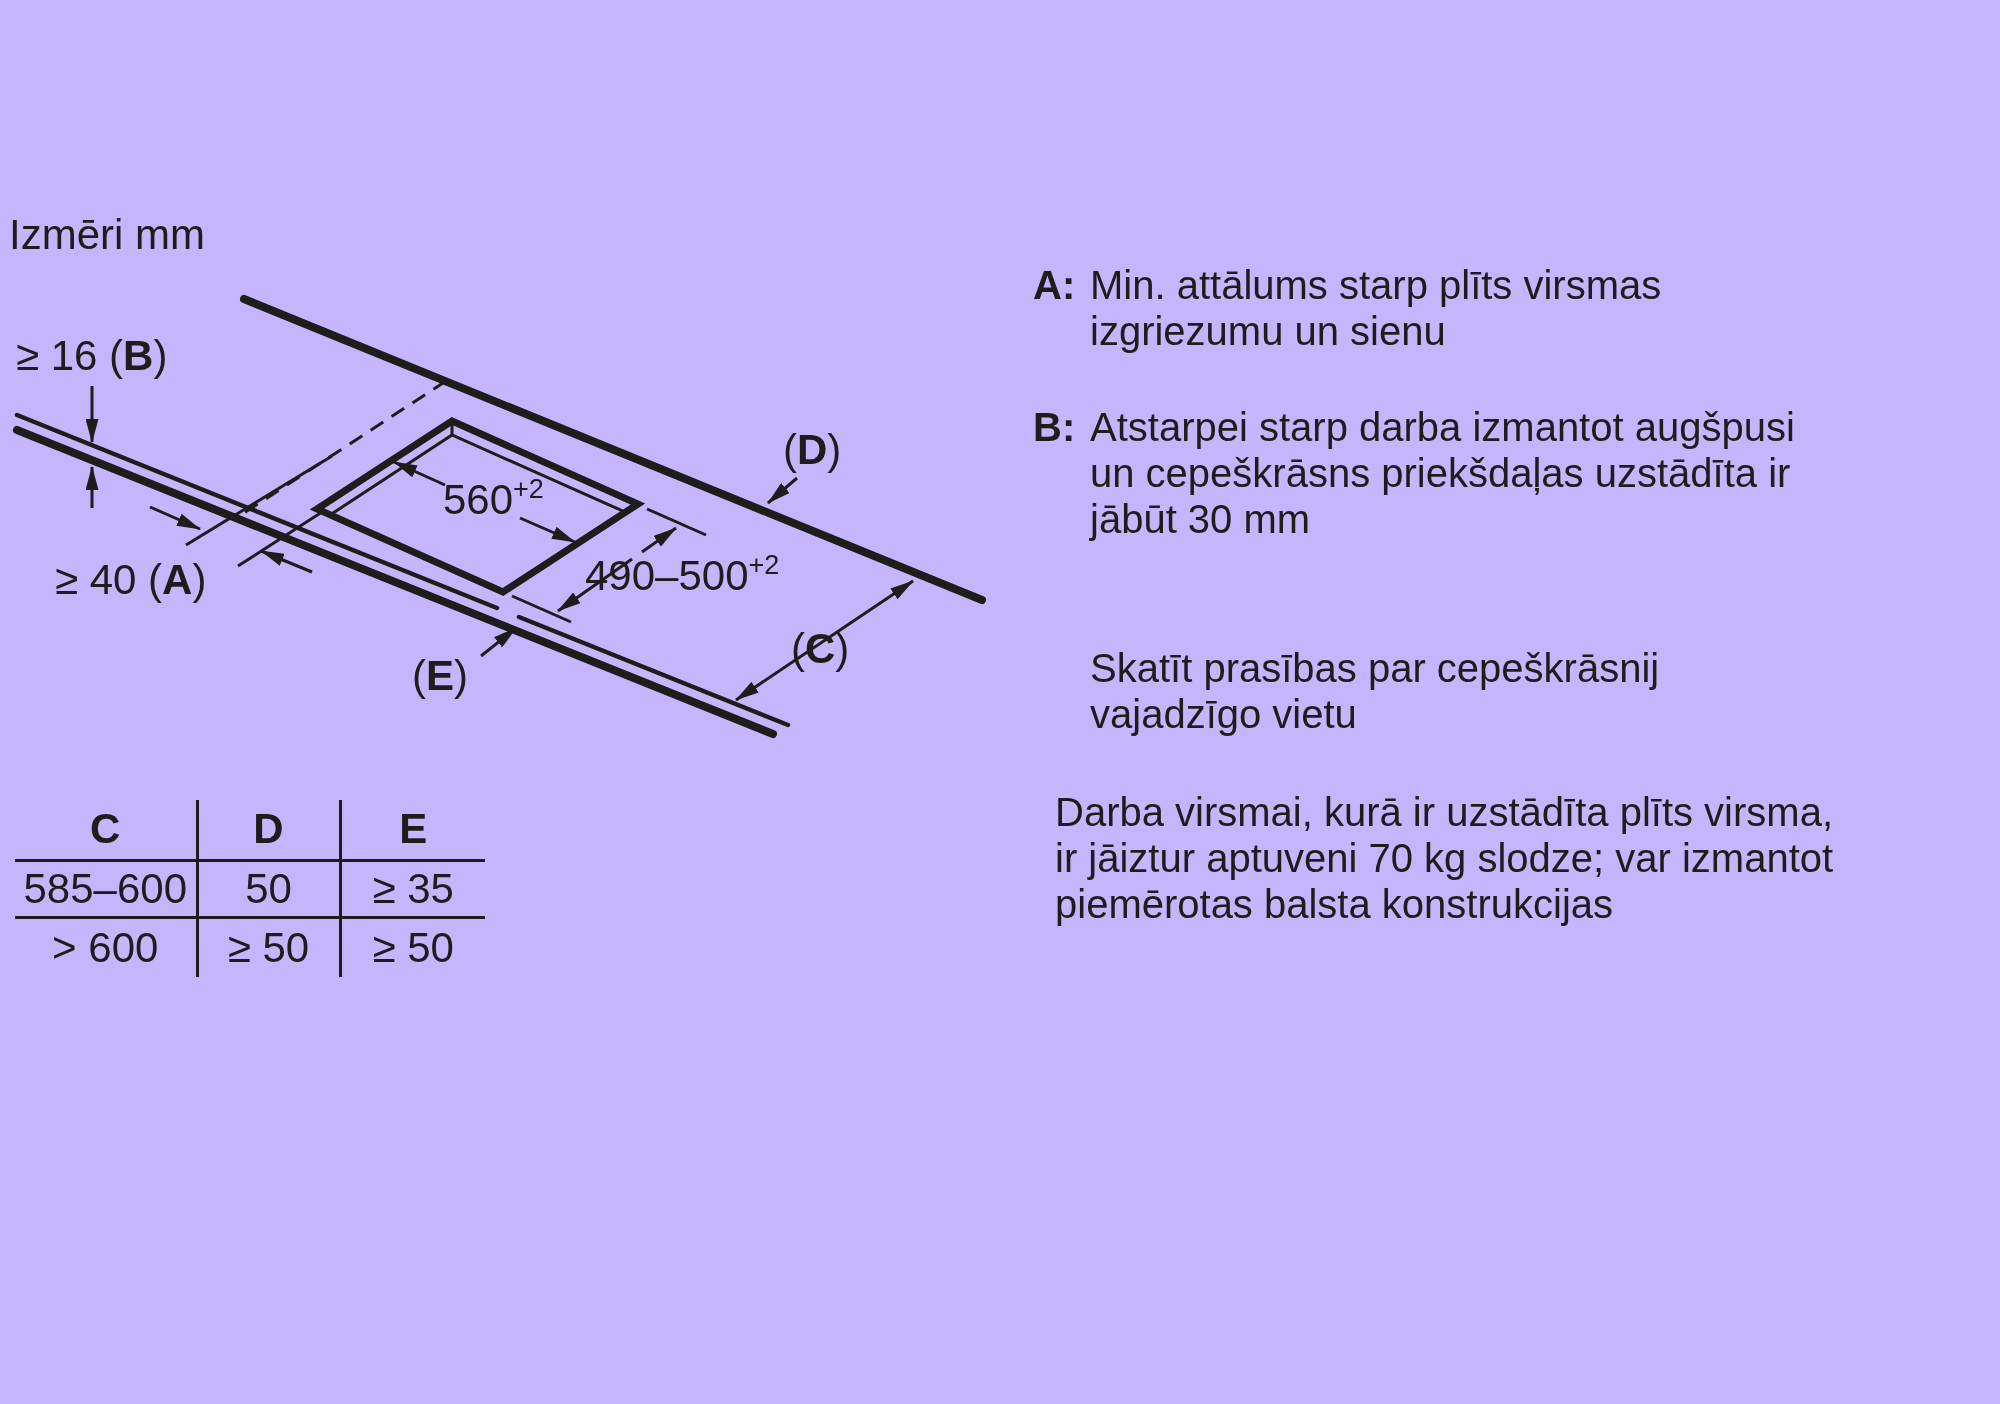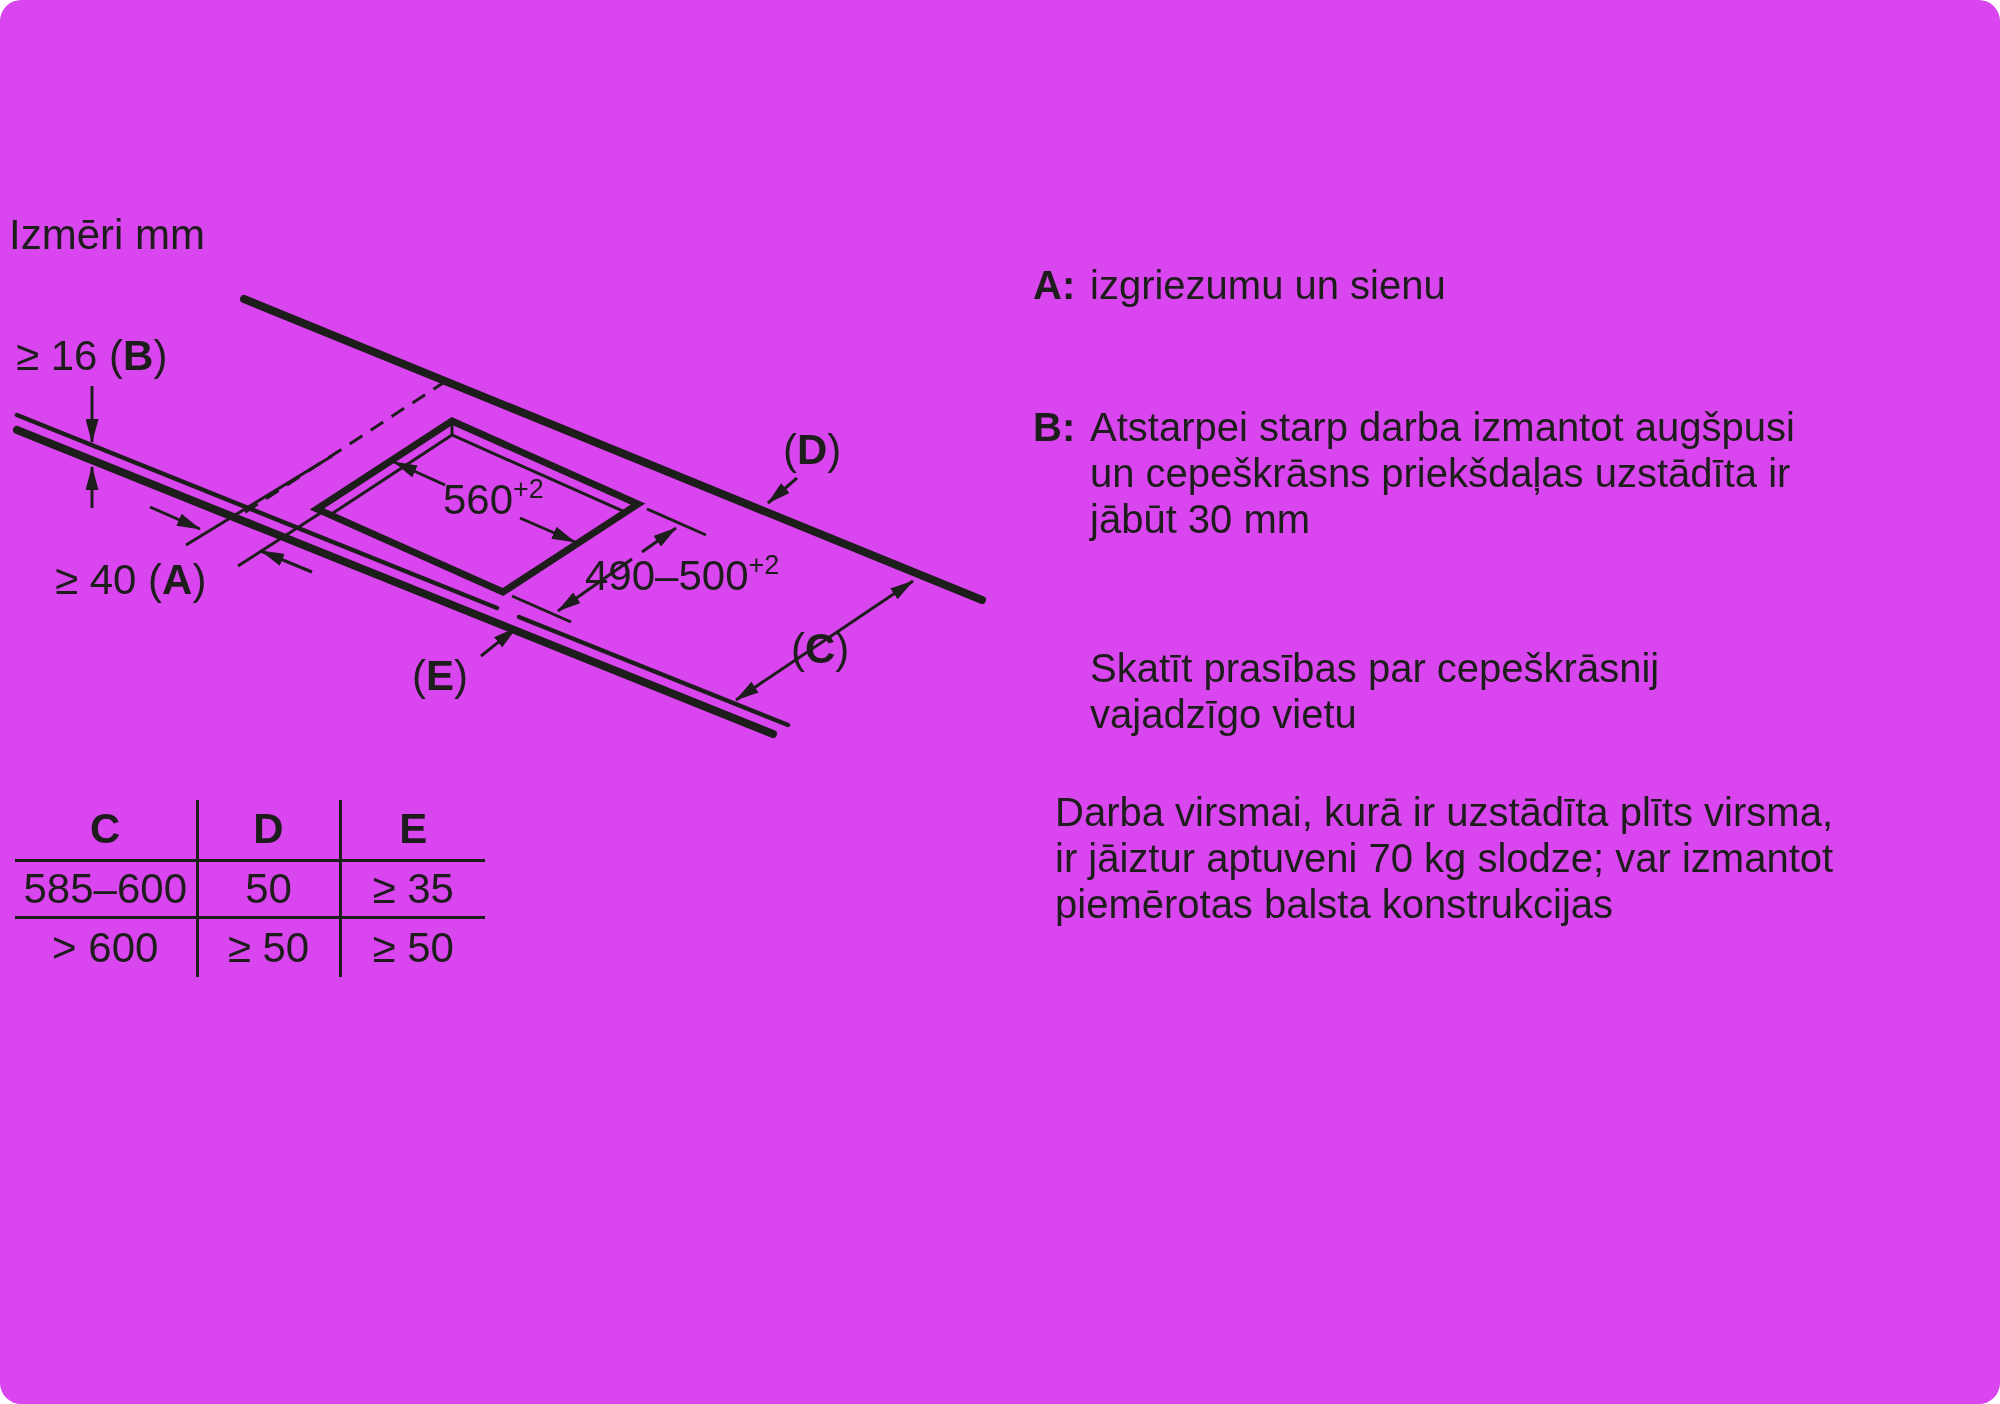--- a/index.html
+++ b/index.html
@@ -5,23 +5,22 @@
   * { margin: 0; padding: 0; box-sizing: border-box; }
   html, body { background: #ffffff; }
   body {
     font-family: "Liberation Sans", sans-serif;
     color: #1d1d1b;
   }
   .canvas {
     position: relative;
     width: 2000px;
     height: 1404px;
-    background: #d946ef;
+    background: #c4b5fd;
     overflow: hidden;
-    border-radius: 21px;
   }
   .page-title {
     position: absolute;
     left: 9px;
     top: 212px;
     font-size: 42px;
     line-height: 1.1;
     color: #1d1d1b;
   }
   svg.diagram {
@@ -145,20 +144,21 @@
     <text x="412" y="690">
       <tspan>(</tspan><tspan class="boldletter">E</tspan><tspan>)</tspan>
     </text>
   </svg>
 
   <div class="notes-col">
 
     <div class="note" style="top:262px;">
       <span class="note-label">A:</span>
       <div class="note-body">
+        <div>Min. attālums starp plīts virsmas</div>
         <div>izgriezumu un sienu</div>
       </div>
     </div>
 
     <div class="note" style="top:404px;">
       <span class="note-label">B:</span>
       <div class="note-body">
         <div>Atstarpei starp darba izmantot augšpusi</div>
         <div>un cepeškrāsns priekšdaļas uzstādīta ir</div>
         <div>jābūt 30 mm</div>

